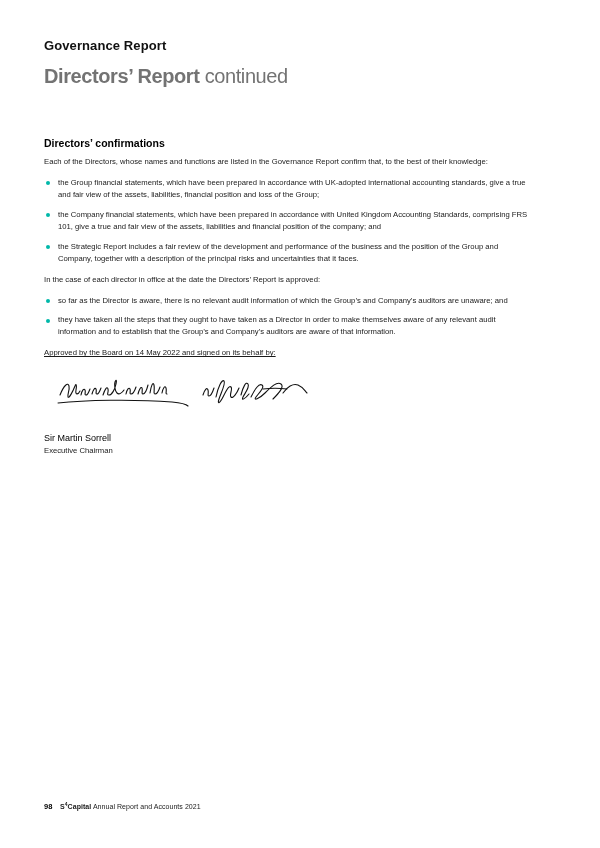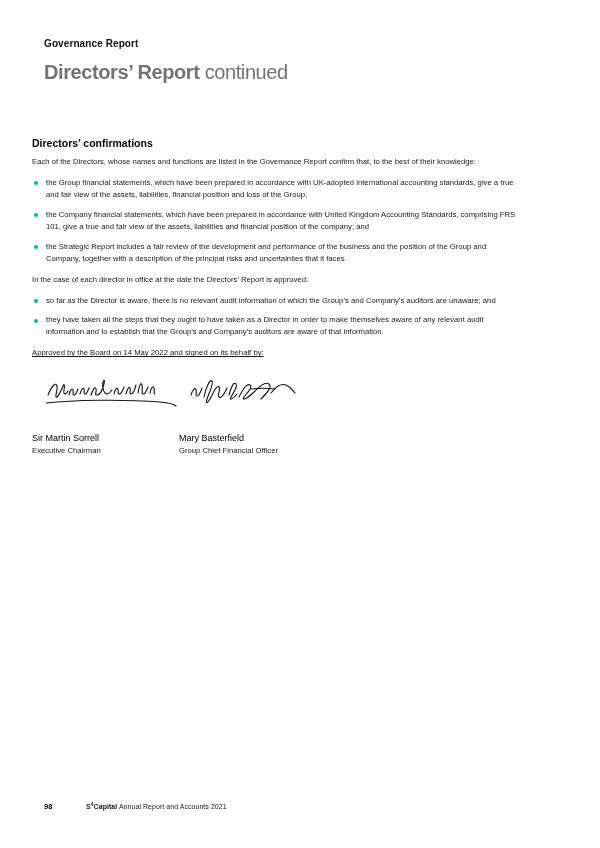--- a/index.html
+++ b/index.html
@@ -21,21 +21,21 @@
     width: 600px;
     height: 848px;
   }
   .content {
     position: absolute;
     left: 44px;
     top: 38px;
     width: 512px;
   }
   .eyebrow {
-    font-size: 10px;
+    font-size: 13px;
     font-weight: bold;
     letter-spacing: 0.1px;
     color: #111111;
     margin: 0 0 12px 0;
   }
   .title {
     font-size: 20px;
     font-weight: bold;
     letter-spacing: -0.4px;
     color: #737373;
@@ -46,21 +46,21 @@
     font-weight: normal;
   }
   .section-head {
     font-size: 10.5px;
     font-weight: bold;
     color: #000000;
     margin: 0 0 7px 0;
   }
   .section-wrap {
     position: absolute;
-    left: 32px;
+    left: 44px;
     top: 137px;
     width: 494px;
   }
   p.body {
     font-size: 7.7px;
     line-height: 1.55;
     color: #1a1a1a;
     margin: 0 0 9px 0;
   }
   ul.bullets {
@@ -137,21 +137,21 @@
     left: 44px;
     bottom: 37px;
     width: 500px;
     display: flex;
     align-items: baseline;
   }
   .page-num {
     font-size: 7.5px;
     font-weight: bold;
     color: #000;
-    width: 42px;
+    width: 16px;
   }
   .footer-text {
     font-size: 7px;
     color: #1a1a1a;
     letter-spacing: 0.05px;
   }
   .footer-text .brand {
     font-weight: bold;
   }
   .footer-text sup {
@@ -216,24 +216,20 @@
           </g>
         </svg>
       </div>
     </div>
 
     <div class="names">
       <div class="name-block left">
         <p class="name">Sir Martin Sorrell</p>
         <p class="role">Executive Chairman</p>
       </div>
-      <div class="name-block right">
-        <p class="name">Mary Basterfield</p>
-        <p class="role">Group Chief Financial Officer</p>
-      </div>
     </div>
 
   </div>
 
   <div class="footer">
     <span class="page-num">98</span>
     <span class="footer-text"><span class="brand"><span>S</span><sup>4</sup><span>Capital</span></span> <span>Annual Report and Accounts 2021</span></span>
   </div>
 
 </div>

